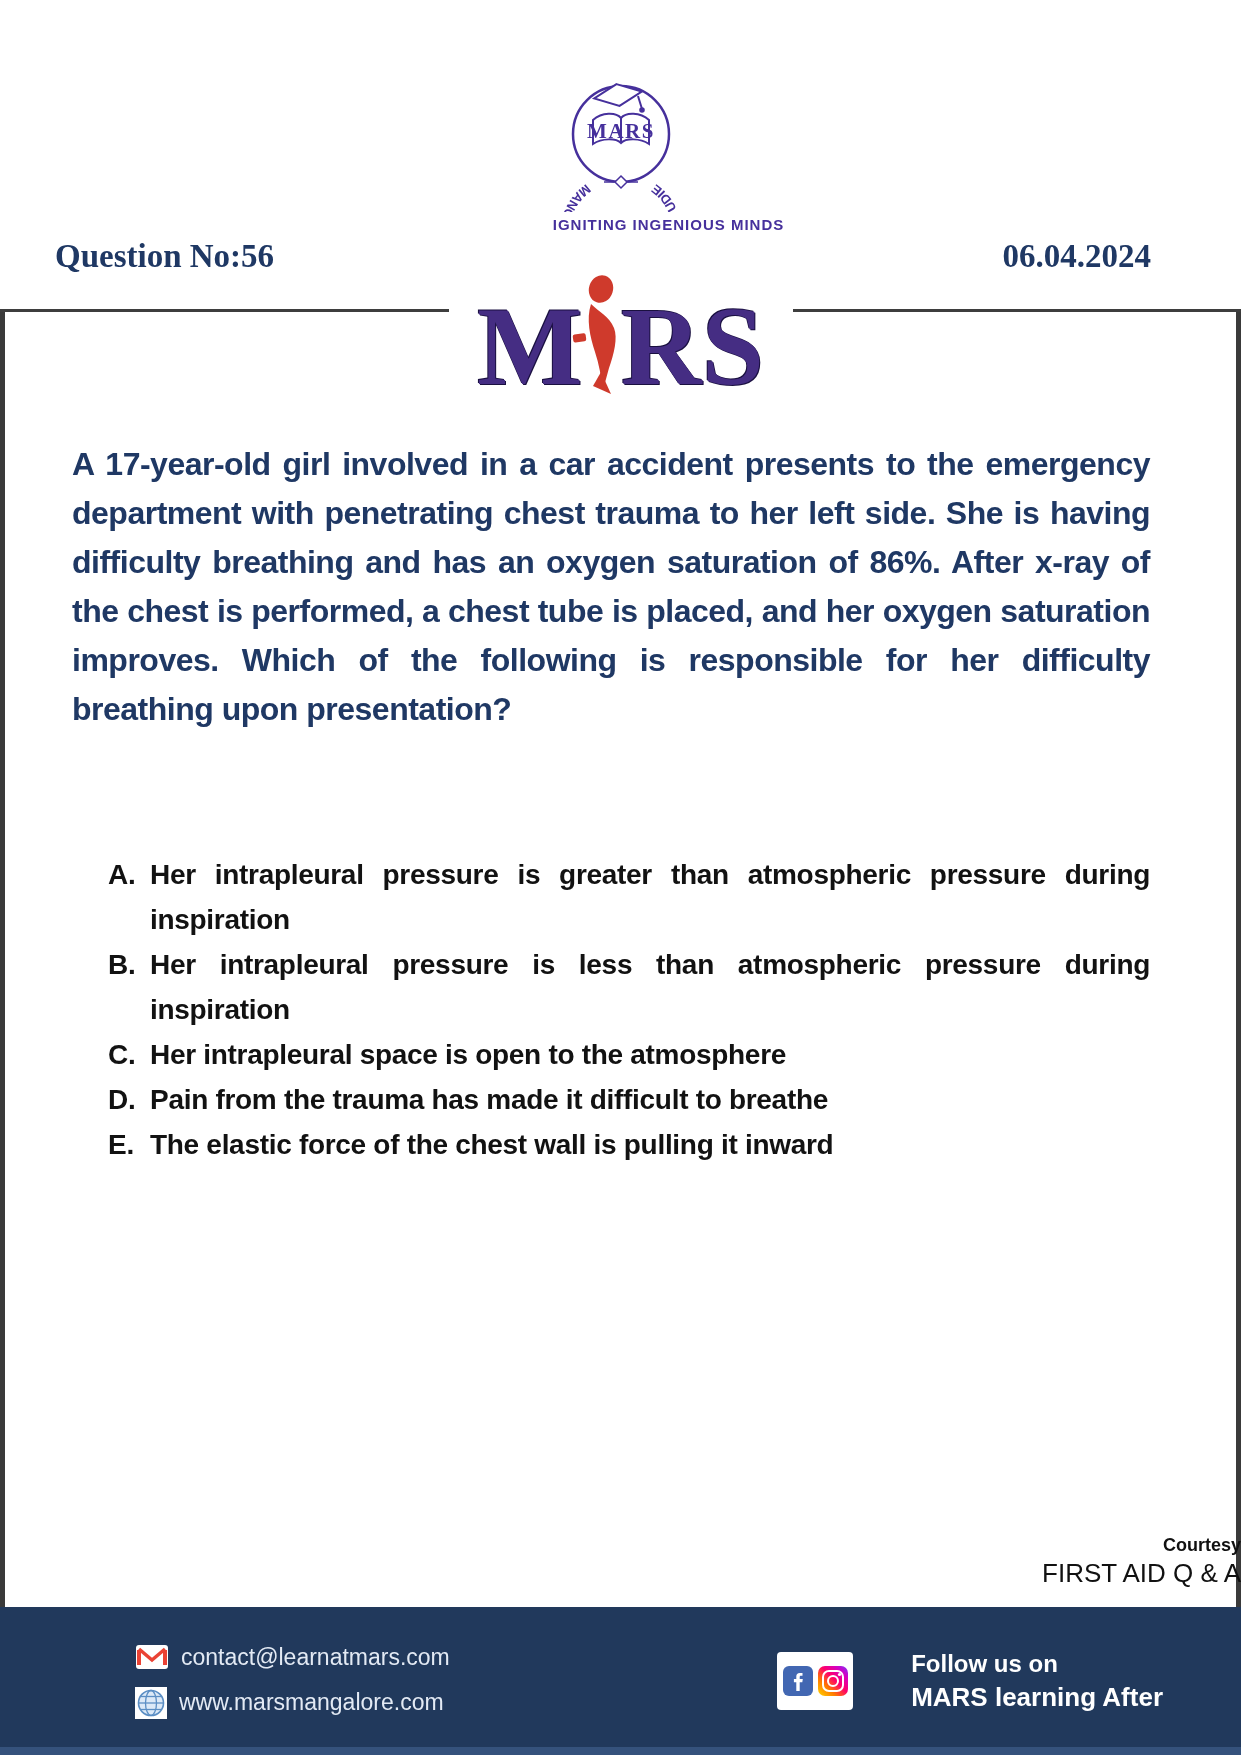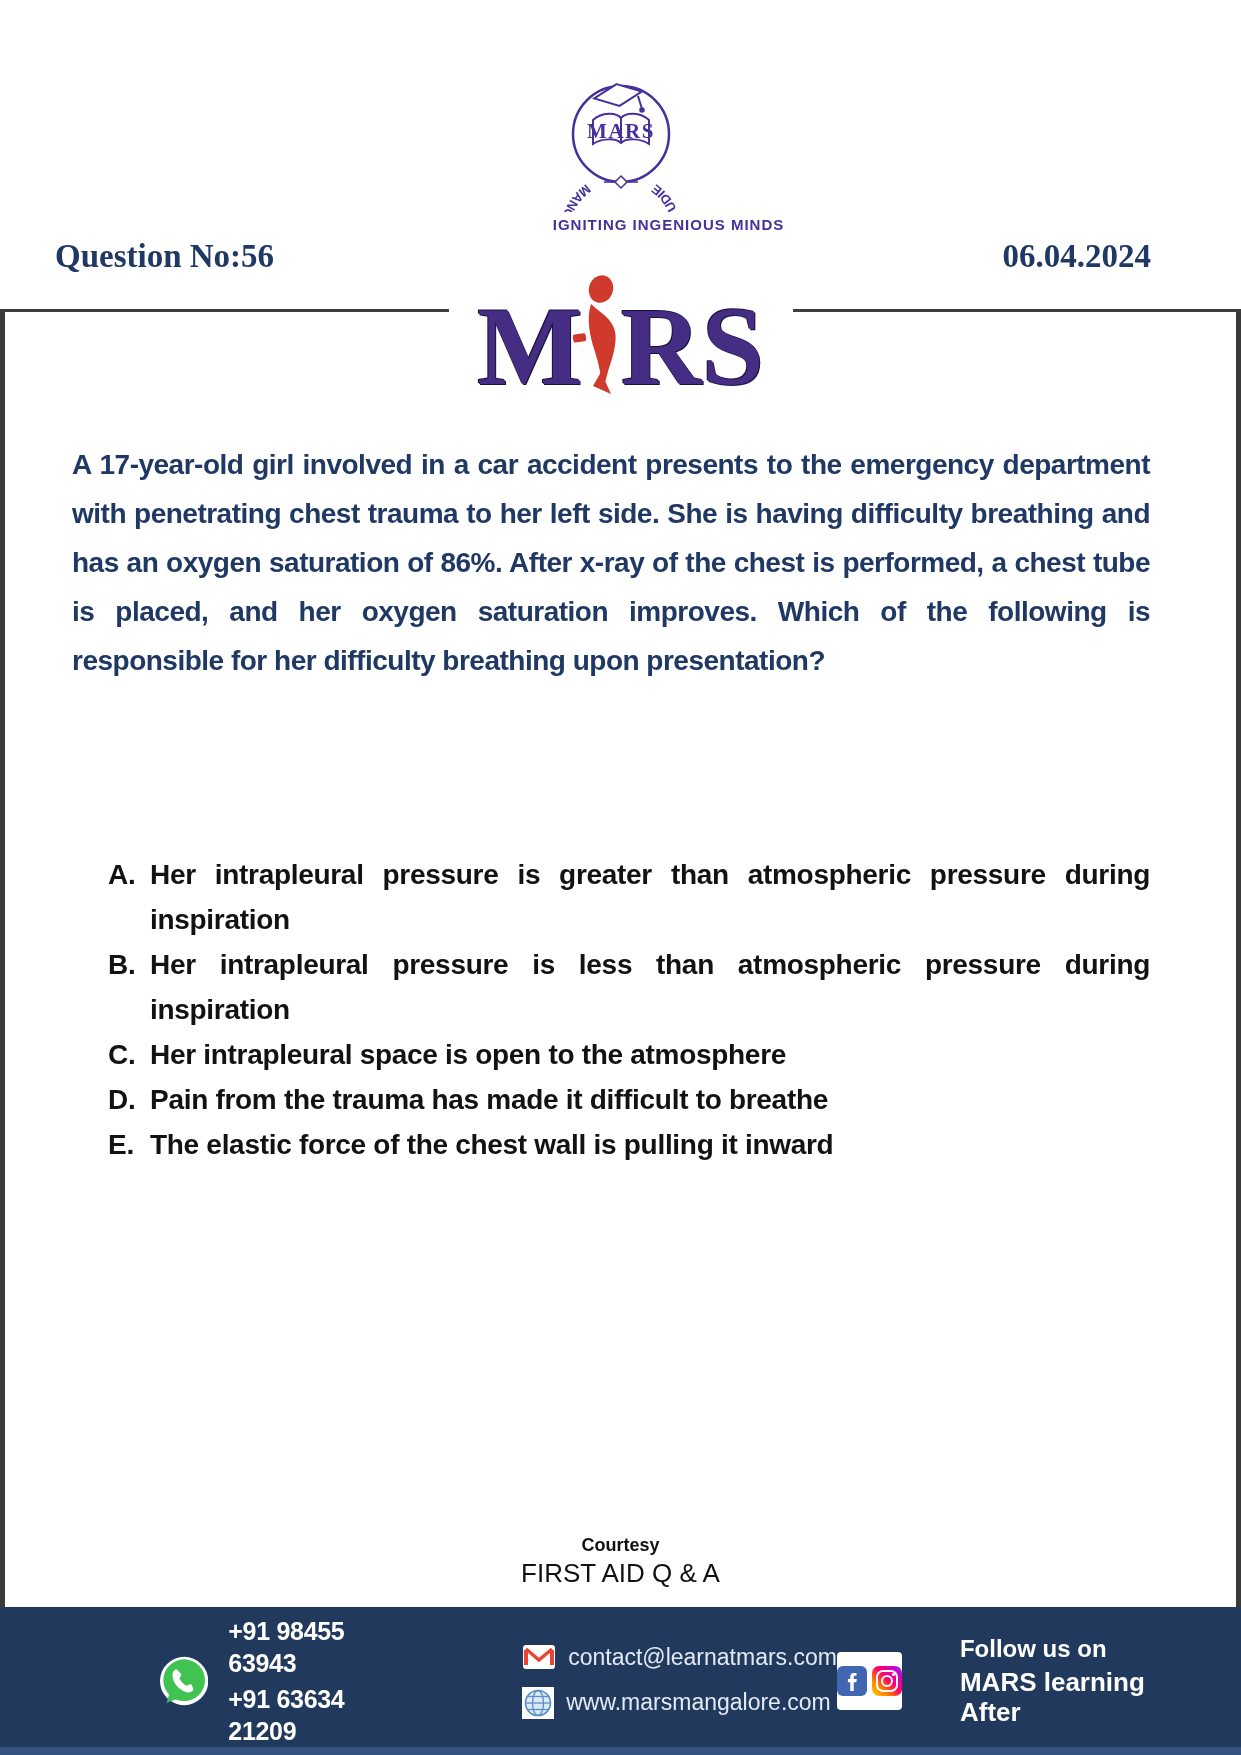--- a/index.html
+++ b/index.html
@@ -25,31 +25,31 @@
 
   
   .logo-box{position:absolute;top:281px;left:calc(50% - 172px);width:344px;height:130px;
             background:#ffffff;display:flex;align-items:center;justify-content:center;}
   .logo-letter{font-family:"Liberation Serif", serif;font-weight:bold;font-size:112px;line-height:1;
                color:#452d83;text-shadow:1px 1px 0 #1a1040, -1px -1px 0 #1a1040;}
   .logo-person{margin:0 -12px;position:relative;top:-8px;}
 
   
   .question{position:absolute;top:440px;left:72px;right:91px;
-            color:#1f3864;font-weight:bold;font-size:28px;line-height:49px;
+            color:#1f3864;font-weight:bold;font-size:32px;line-height:49px;
             letter-spacing:-0.5px;text-align:justify;}
 
   
   .options{position:absolute;top:852px;left:108px;right:91px;}
   .option{display:flex;color:#121212;font-weight:bold;font-size:28px;line-height:45px;letter-spacing:-0.3px;}
   .option .opt-label{flex:0 0 42px;}
   .option .opt-text{flex:1;text-align:justify;}
 
   
-  .courtesy{position:absolute;top:1532px;left:0;width:100%;text-align:center;color:#111;}
+  .courtesy{position:absolute;top:1532px;left:0;width:100%;text-align:right;color:#111;}
   .courtesy .c1{font-size:18px;font-weight:600;line-height:26px;}
   .courtesy .c2{font-size:26px;font-weight:500;line-height:30px;}
 
   
   .footer{position:absolute;left:0;top:1607px;width:100%;height:148px;background:#21395c;
           display:flex;align-items:center;}
   .footer-strip{position:absolute;left:0;bottom:0;width:100%;height:8px;background:#35527c;}
   .f-left{display:flex;align-items:center;gap:20px;margin-left:160px;}
   .phones{display:flex;flex-direction:column;gap:4px;}
   .phone{color:#ffffff;font-weight:bold;font-size:25px;line-height:32px;letter-spacing:-0.3px;}
@@ -144,32 +144,20 @@
     </div>
   </div>
 
   <div class="courtesy">
     <div class="c1">Courtesy</div>
     <div class="c2">FIRST AID Q &amp; A</div>
   </div>
 
   <div class="footer">
 
-    <div class="f-left">
-      <svg width="58" height="58" viewBox="0 0 58 58">
-        <circle cx="29" cy="29" r="29" fill="#ffffff"></circle>
-        <circle cx="29" cy="28" r="25" fill="#40c351"></circle>
-        <path d="M 8,55 L 12,42 L 22,50 Z" fill="#40c351"></path>
-        <path d="M20 15 c-2.5 0 -5 3.5 -5 7 c0 9 8 18 17 20.5 c3.5 1 8 -1.2 8 -4 l -1.8 -4.6 c-.35 -.9 -1.4 -1.35 -2.3 -.9 l -4 1.7 c-3.4 -1.7 -6.8 -5.1 -8.5 -8.5 l 2 -4.1 c.45 -.9 0 -1.95 -.9 -2.3 z" fill="#ffffff"></path>
-      </svg>
-      <div class="phones">
-        <span class="phone">+91 98455 63943</span>
-        <span class="phone">+91 63634 21209</span>
-      </div>
-    </div>
 
     <div class="f-mid">
       <div class="f-row">
         <svg width="34" height="26" viewBox="0 0 34 26">
           <rect x="1" y="1" width="32" height="24" rx="3" fill="#ffffff"></rect>
           <path d="M 4,6 L 4,21 M 30,6 L 30,21" stroke="#ea4335" stroke-width="4" fill="none"></path>
           <path d="M 4,5 L 17,16 L 30,5" stroke="#ea4335" stroke-width="3.5" fill="none"></path>
         </svg>
         <span>contact@learnatmars.com</span>
       </div>

